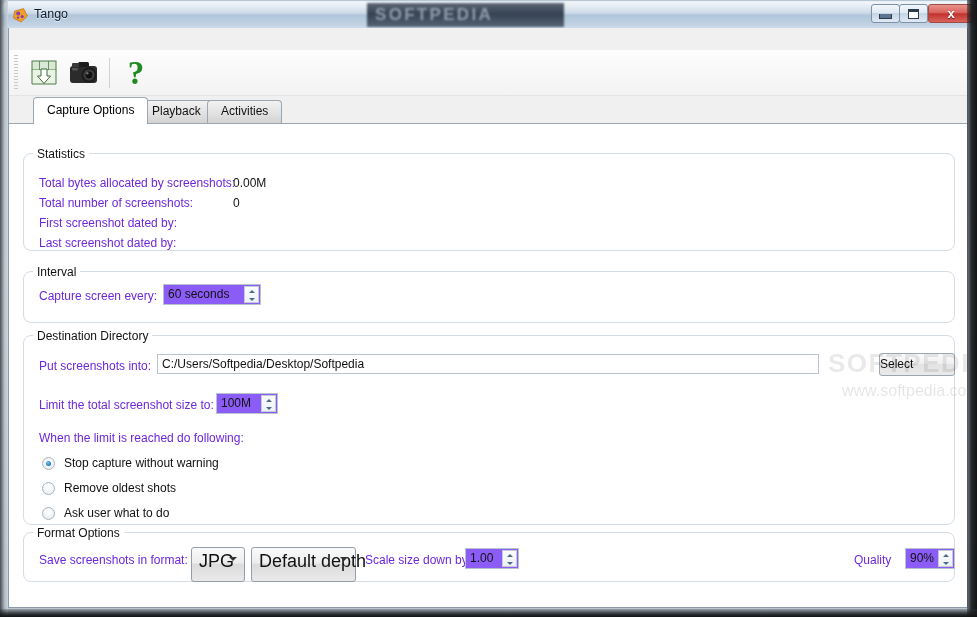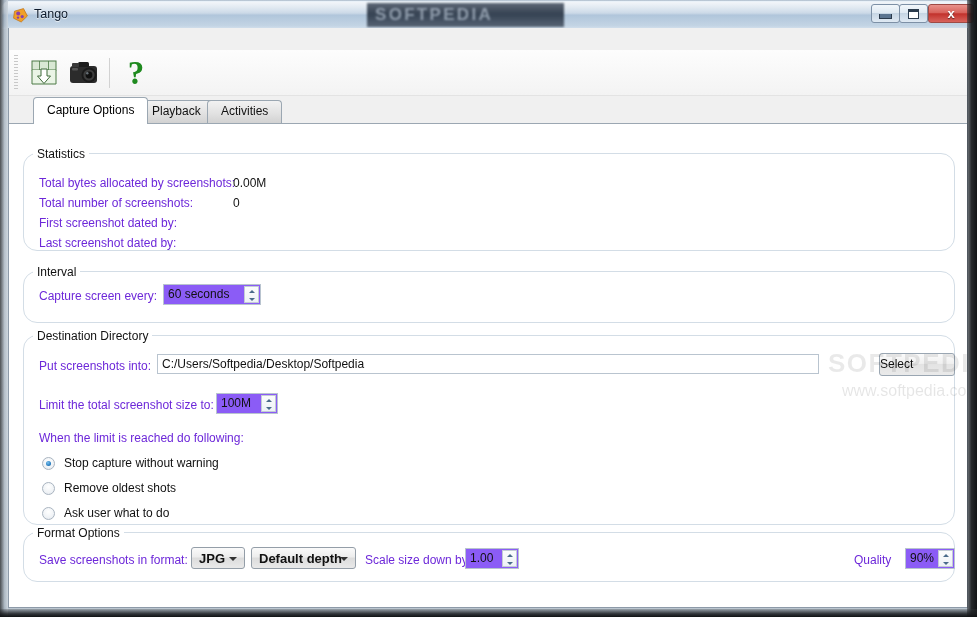--- a/index.html
+++ b/index.html
@@ -254,21 +254,21 @@
     width: 960px; height: 485px;
     background: #fff;
     border-top: 1px solid #9ba7b2;
     box-sizing: border-box;
   }
 
   
   .group {
     position: absolute;
     border: 1px solid #d3dde6;
-    border-radius: 14px;
+    border-radius: 8px;
     box-sizing: border-box;
     background: transparent;
   }
   .group-title {
     position: absolute;
     top: -7px;
     left: 9px;
     background: #fff;
     padding: 0 4px;
     font-size: 12px;
@@ -368,28 +368,27 @@
     background: linear-gradient(to bottom, #fbfbfb 0%, #f0f0f0 45%, #e3e3e3 50%, #eaeaea 100%);
     font-size: 12px;
     color: #111;
     cursor: default;
     font-family: "Liberation Sans", sans-serif;
   }
 
   .combo {
     position: absolute;
     box-sizing: border-box;
-    height: 22px;
+    height: 35px;
     border: 1px solid #949ea8;
     border-radius: 3px;
     background: linear-gradient(to bottom, #fafafa 0%, #ededed 45%, #dcdcdc 50%, #e9e9e9 100%);
-    font-size: 13px;
-    color: #111;
-    cursor: default;
-    font-weight: bold;
+    font-size: 18px;
+    color: #111;
+    cursor: default;
   }
   .combo .combo-text {
     position: absolute;
     left: 7px; top: 3px;
     white-space: nowrap;
   }
   .combo .combo-arrow {
     position: absolute;
     right: 7px; top: 9px;
     width: 0; height: 0;

